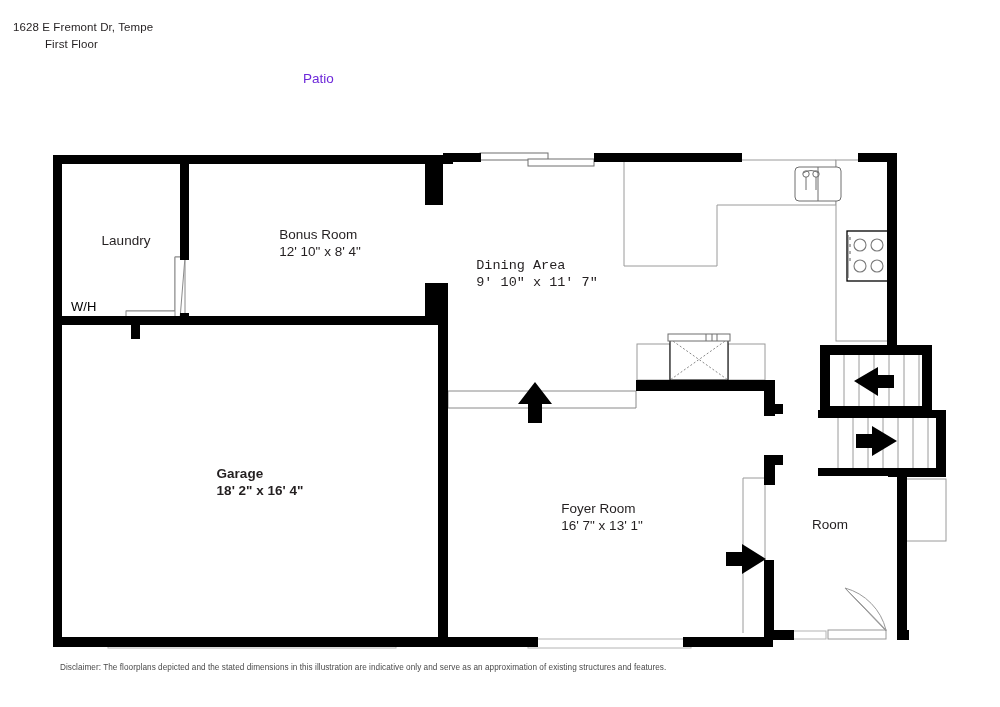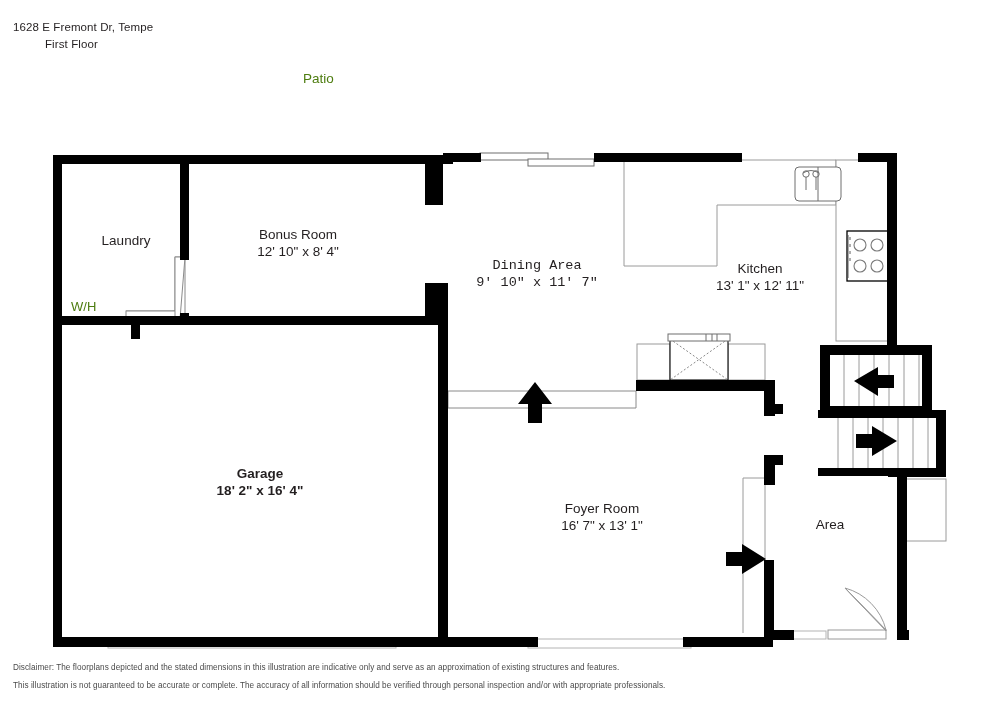--- a/index.html
+++ b/index.html
@@ -29,60 +29,59 @@
     letter-spacing: 0.1px;
     white-space: nowrap;
   }
   #addr-line  { left: 13px; top: 21px; }
   #floor-line { left: 13px; top: 38px; margin-left: 32px; }
 
   #patio-label {
     position: absolute;
     left: 303px; top: 71px;
     font-size: 13.5px;
-    color: #4d7c0f;
+    color: #6d28d9;
     white-space: nowrap;
   }
 
   #plan-svg {
     position: absolute;
     left: 0; top: 0;
     width: 1000px;
     height: 707px;
   }
 
   .room-label {
     position: absolute;
-    text-align: center;
     font-size: 13.5px;
     line-height: 17px;
     color: #231f20;
     white-space: nowrap;
     transform: translateX(-50%);
   }
   .room-label .dim {
     display: block;
     font-size: 13.5px;
   }
   .small-label {
     position: absolute;
     font-size: 13px;
-    color: #4d7c0f;
+    color: #000000;
     white-space: nowrap;
   }
 
   .disc {
     position: absolute;
     left: 13px;
     font-size: 8.2px;
     color: #4a4a4a;
     letter-spacing: 0.05px;
     white-space: nowrap;
   }
-  #disc1 { top: 663px; }
+  #disc1 { top: 663px; margin-left: 47px; }
   #disc2 { top: 681px; }
 </style>
 </head>
 <body>
 
 <div id="page">
 
   <div class="hdr" id="addr-line">1628 E Fremont Dr, Tempe</div>
   <div class="hdr" id="floor-line">First Floor</div>
 
@@ -283,45 +282,40 @@
     </g>
 
   </svg>
 
   <div class="room-label" style="left:126px; top:232px;">
     <span>Laundry</span>
   </div>
 
   <div class="small-label" style="left:71px; top:299px;">W/H</div>
 
-  <div class="room-label" style="left:298px; top:226px;">
+  <div class="room-label" style="left:320px; top:226px;">
     <span>Bonus Room</span>
     <span class="dim">12' 10" x 8' 4"</span>
   </div>
 
   <div class="room-label" style="left:537px; top:257px;font-family:Liberation Mono, monospace;">
     <span>Dining Area</span>
     <span class="dim">9' 10" x 11' 7"</span>
   </div>
 
-  <div class="room-label" style="left:760px; top:260px;">
-    <span>Kitchen</span>
-    <span class="dim">13' 1" x 12' 11"</span>
-  </div>
 
   <div class="room-label" style="left:260px; top:465px;font-weight:bold;">
     <span>Garage</span>
     <span class="dim">18' 2" x 16' 4"</span>
   </div>
 
   <div class="room-label" style="left:602px; top:500px;">
     <span>Foyer Room</span>
     <span class="dim">16' 7" x 13' 1"</span>
   </div>
 
   <div class="room-label" style="left:830px; top:516px;">
-    <span>Area</span>
+    <span>Room</span>
   </div>
 
   <div class="disc" id="disc1">Disclaimer: The floorplans depicted and the stated dimensions in this illustration are indicative only and serve as an approximation of existing structures and features.</div>
-  <div class="disc" id="disc2">This illustration is not guaranteed to be accurate or complete. The accuracy of all information should be verified through personal inspection and/or with appropriate professionals.</div>
 
 </div>
 
 </body></html>

